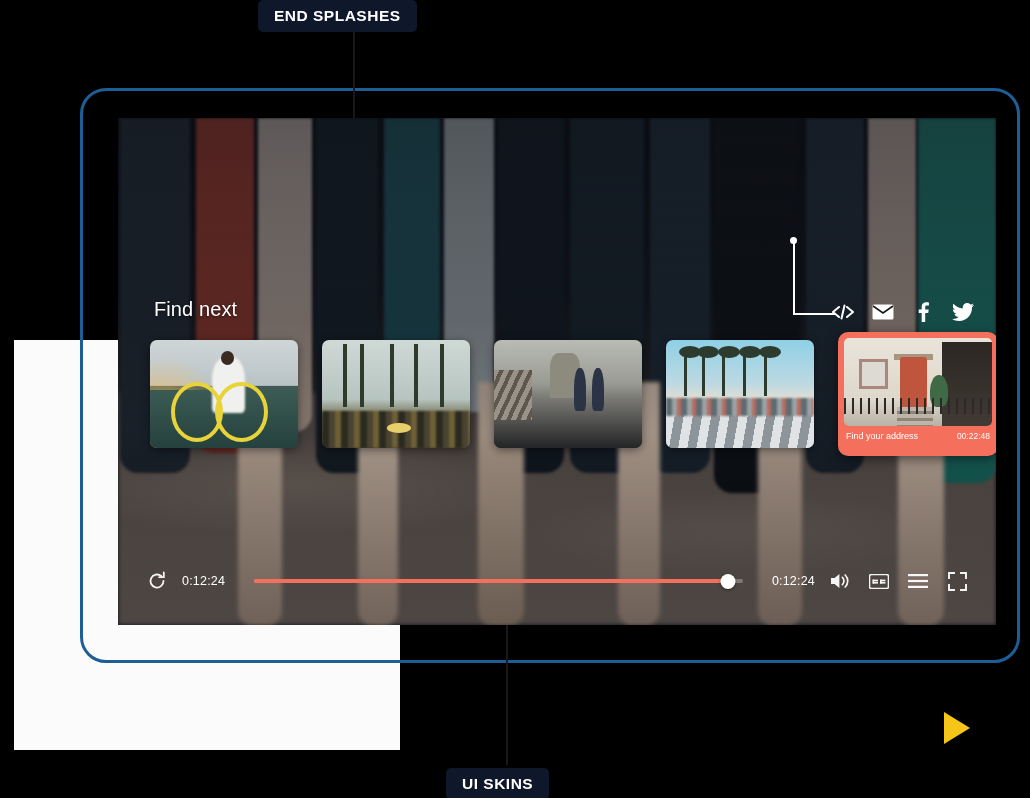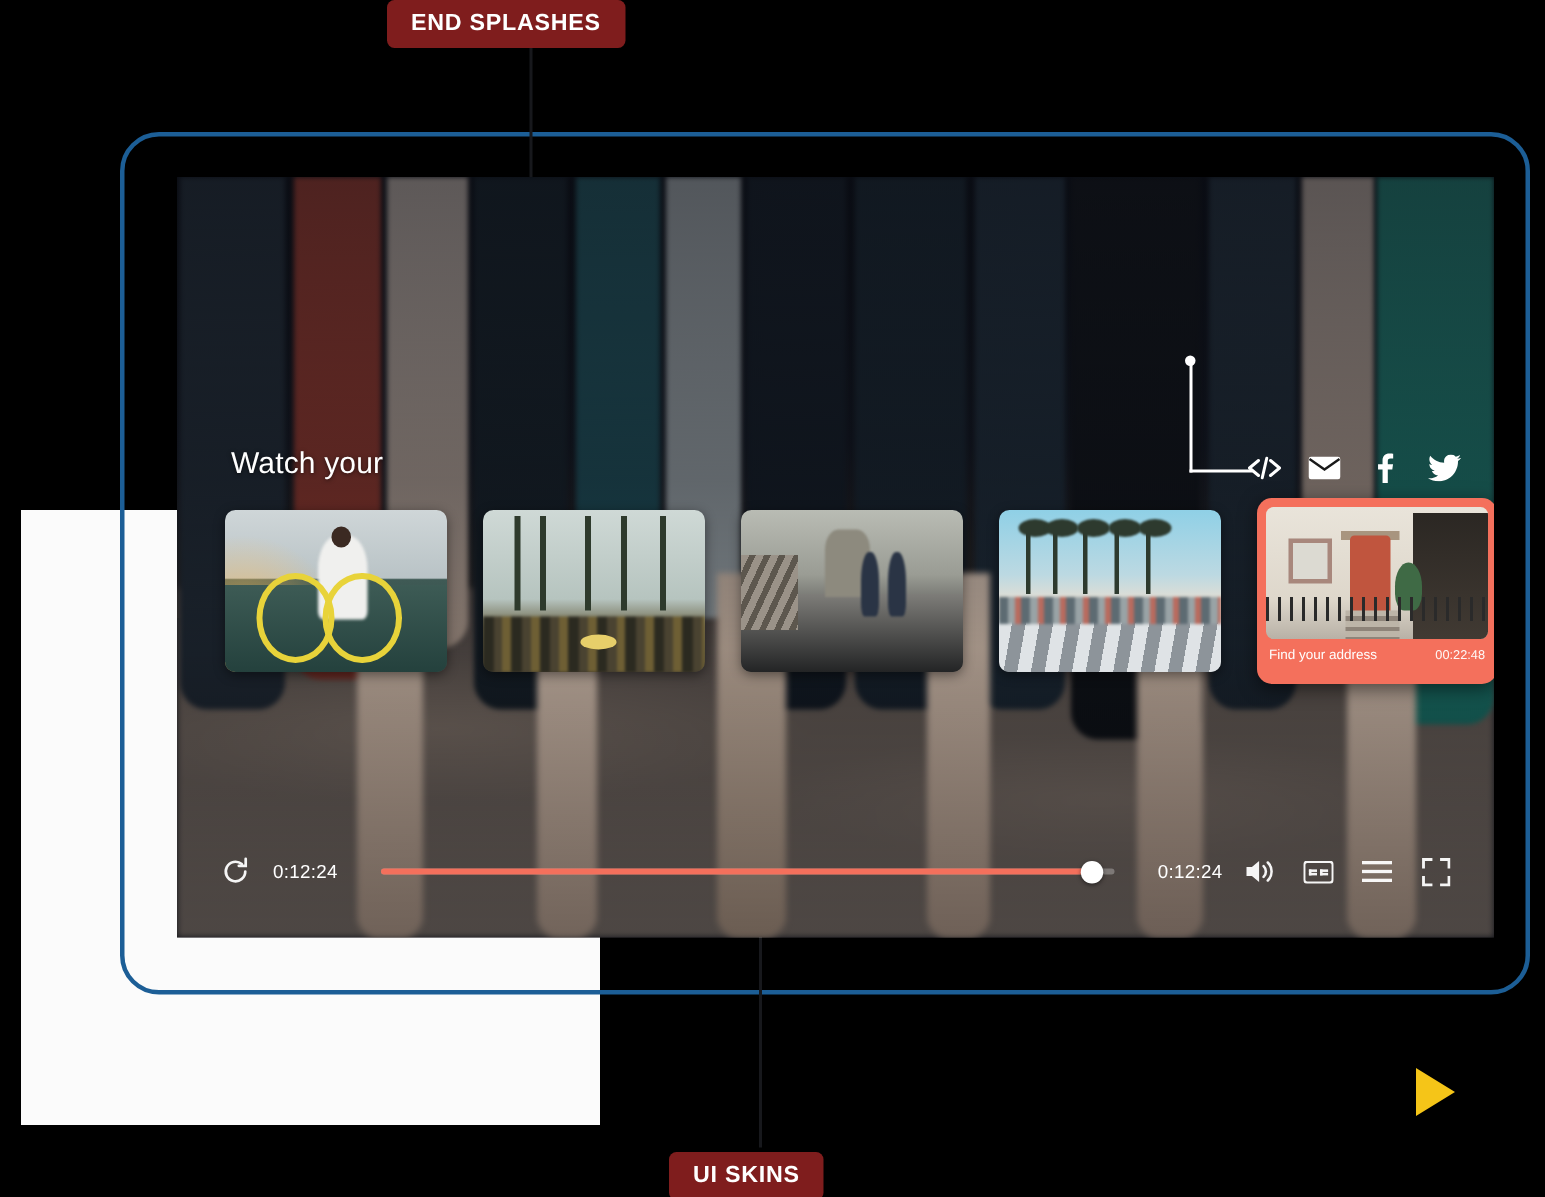--- a/index.html
+++ b/index.html
@@ -142,21 +142,21 @@
   .bar-fill{position:absolute;left:0;height:4px;background:#f4705c;border-radius:2px;}
   .bar-knob{position:absolute;width:15px;height:15px;border-radius:50%;background:#fff;
     transform:translateX(-50%);box-shadow:0 1px 3px rgba(0,0,0,.5);}
   .right-ctrls{display:flex;align-items:center;gap:17px;}
 
   
   .callout{
     position:absolute;border-radius:5px;padding:7px 16px;font-size:15.5px;
     font-weight:700;letter-spacing:.5px;white-space:nowrap;
   }
-  .callout.dark{background:#7f1d1d;color:#fff;}
+  .callout.dark{background:#0f172a;color:#fff;}
   .callout.light{background:#fff;color:#111;box-shadow:0 2px 8px rgba(0,0,0,.25);}
   .lead{position:absolute;background:#fff;}
   .lead.dark{background:#17181c;}
   .dot{position:absolute;width:7px;height:7px;border-radius:50%;background:#fff;}
 </style>
 </head>
 <body>
 
 <div class="stage">
 
@@ -197,21 +197,21 @@
         <div class="legL" style="left:240px;top:52%;width:40px;background:linear-gradient(180deg,#d7c3b2,#a08b7b);"></div>
         <div class="legL" style="left:360px;top:52%;width:46px;background:linear-gradient(180deg,#c9b5a4,#96816f);"></div>
         <div class="legL" style="left:500px;top:52%;width:42px;background:linear-gradient(180deg,#d2bead,#9b8676);"></div>
         <div class="legL" style="left:640px;top:52%;width:44px;background:linear-gradient(180deg,#cbb7a6,#988374);"></div>
         <div class="legL" style="left:780px;top:52%;width:46px;background:linear-gradient(180deg,#d4c0af,#9e8979);"></div>
       </div>
 
       <div class="overlay-dark"></div>
     </div>
 
-    <div class="watch-next">Watch your</div>
+    <div class="watch-next">Find next</div>
 
     <div class="thumbs">
 
       <div class="thumb">
         <div class="t1">
           <div class="road"></div>
             <div class="rider"></div>
             <div class="head"></div>
           <div class="w1"></div>
             <div class="w2"></div>

